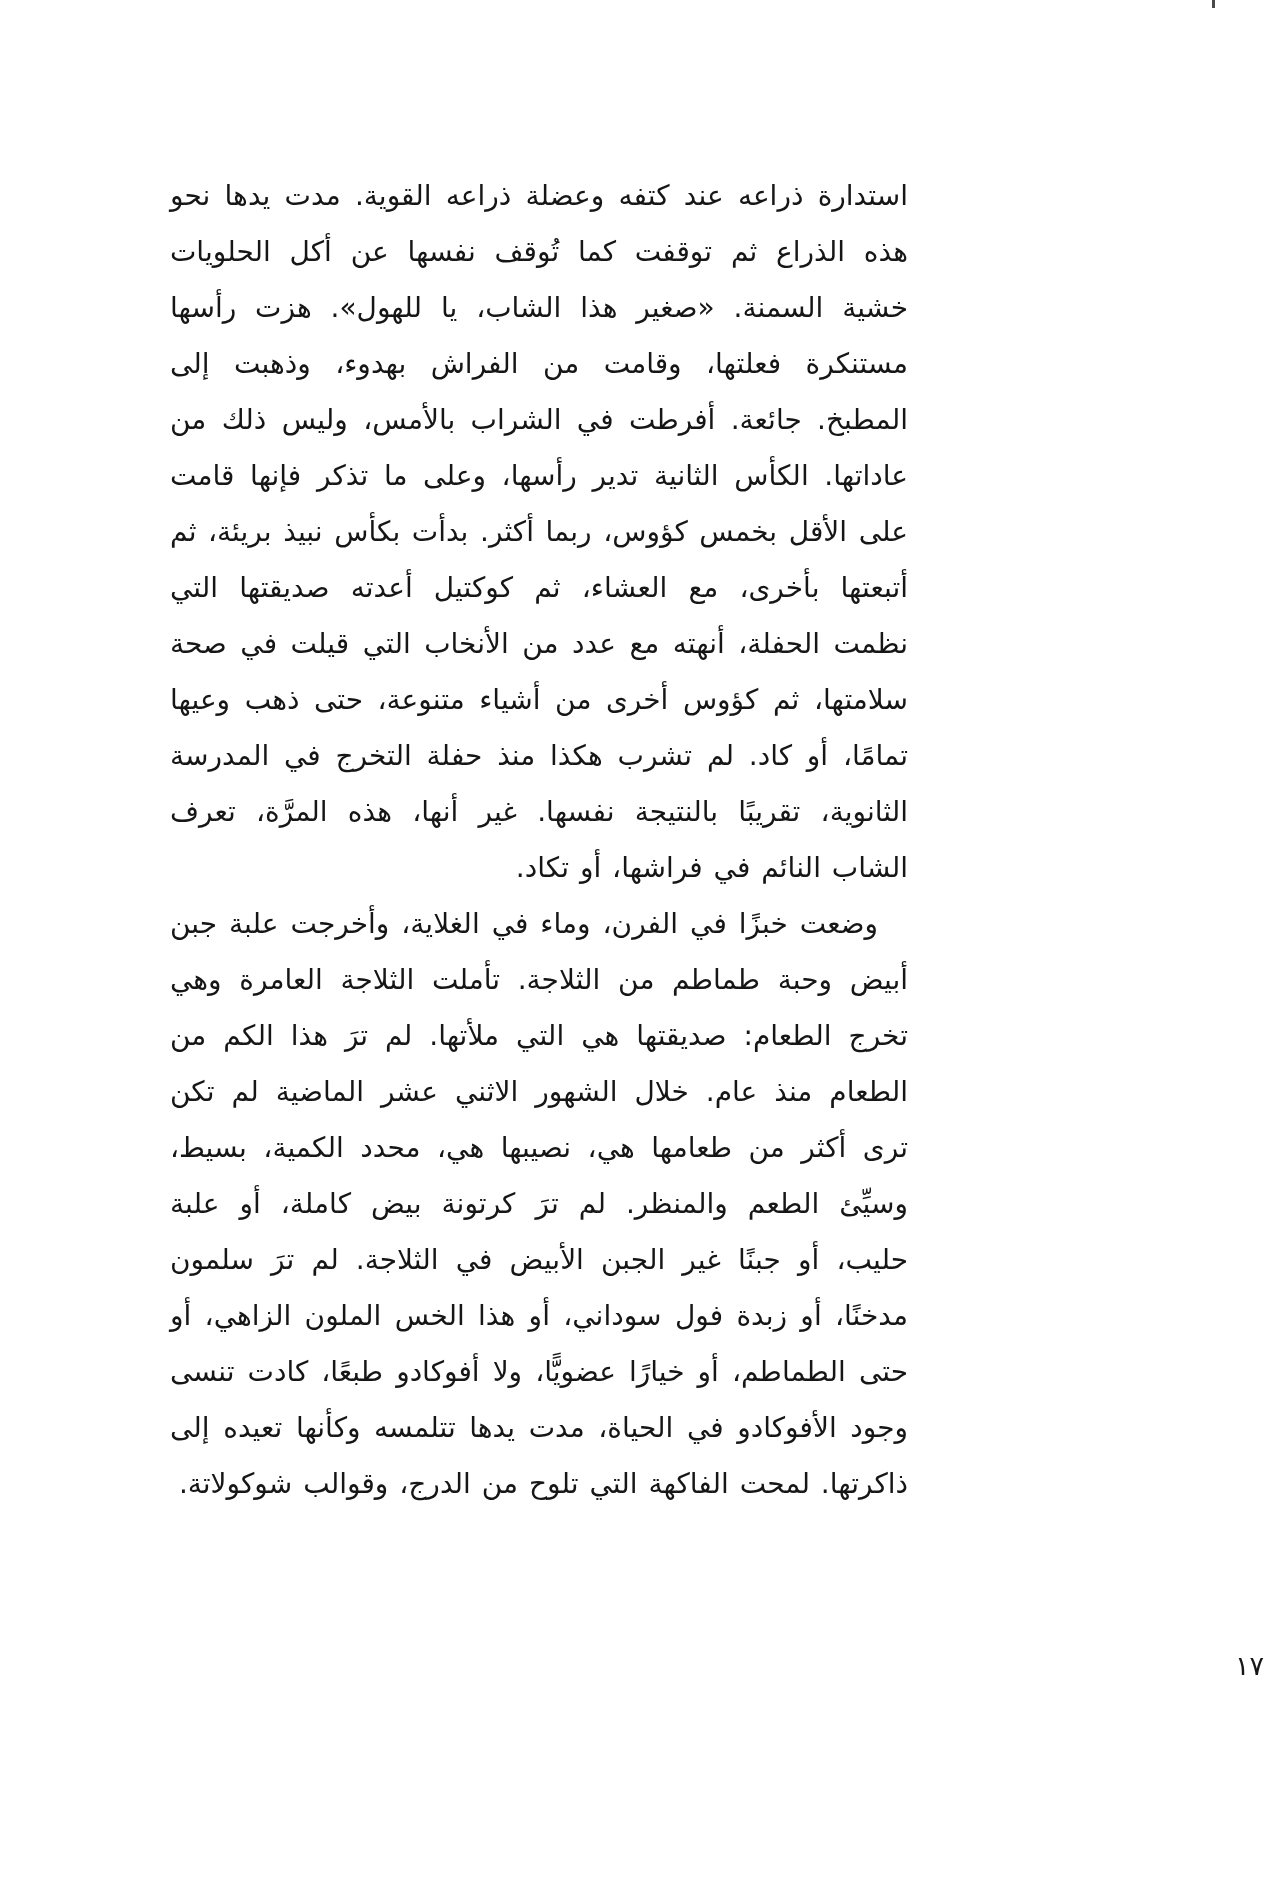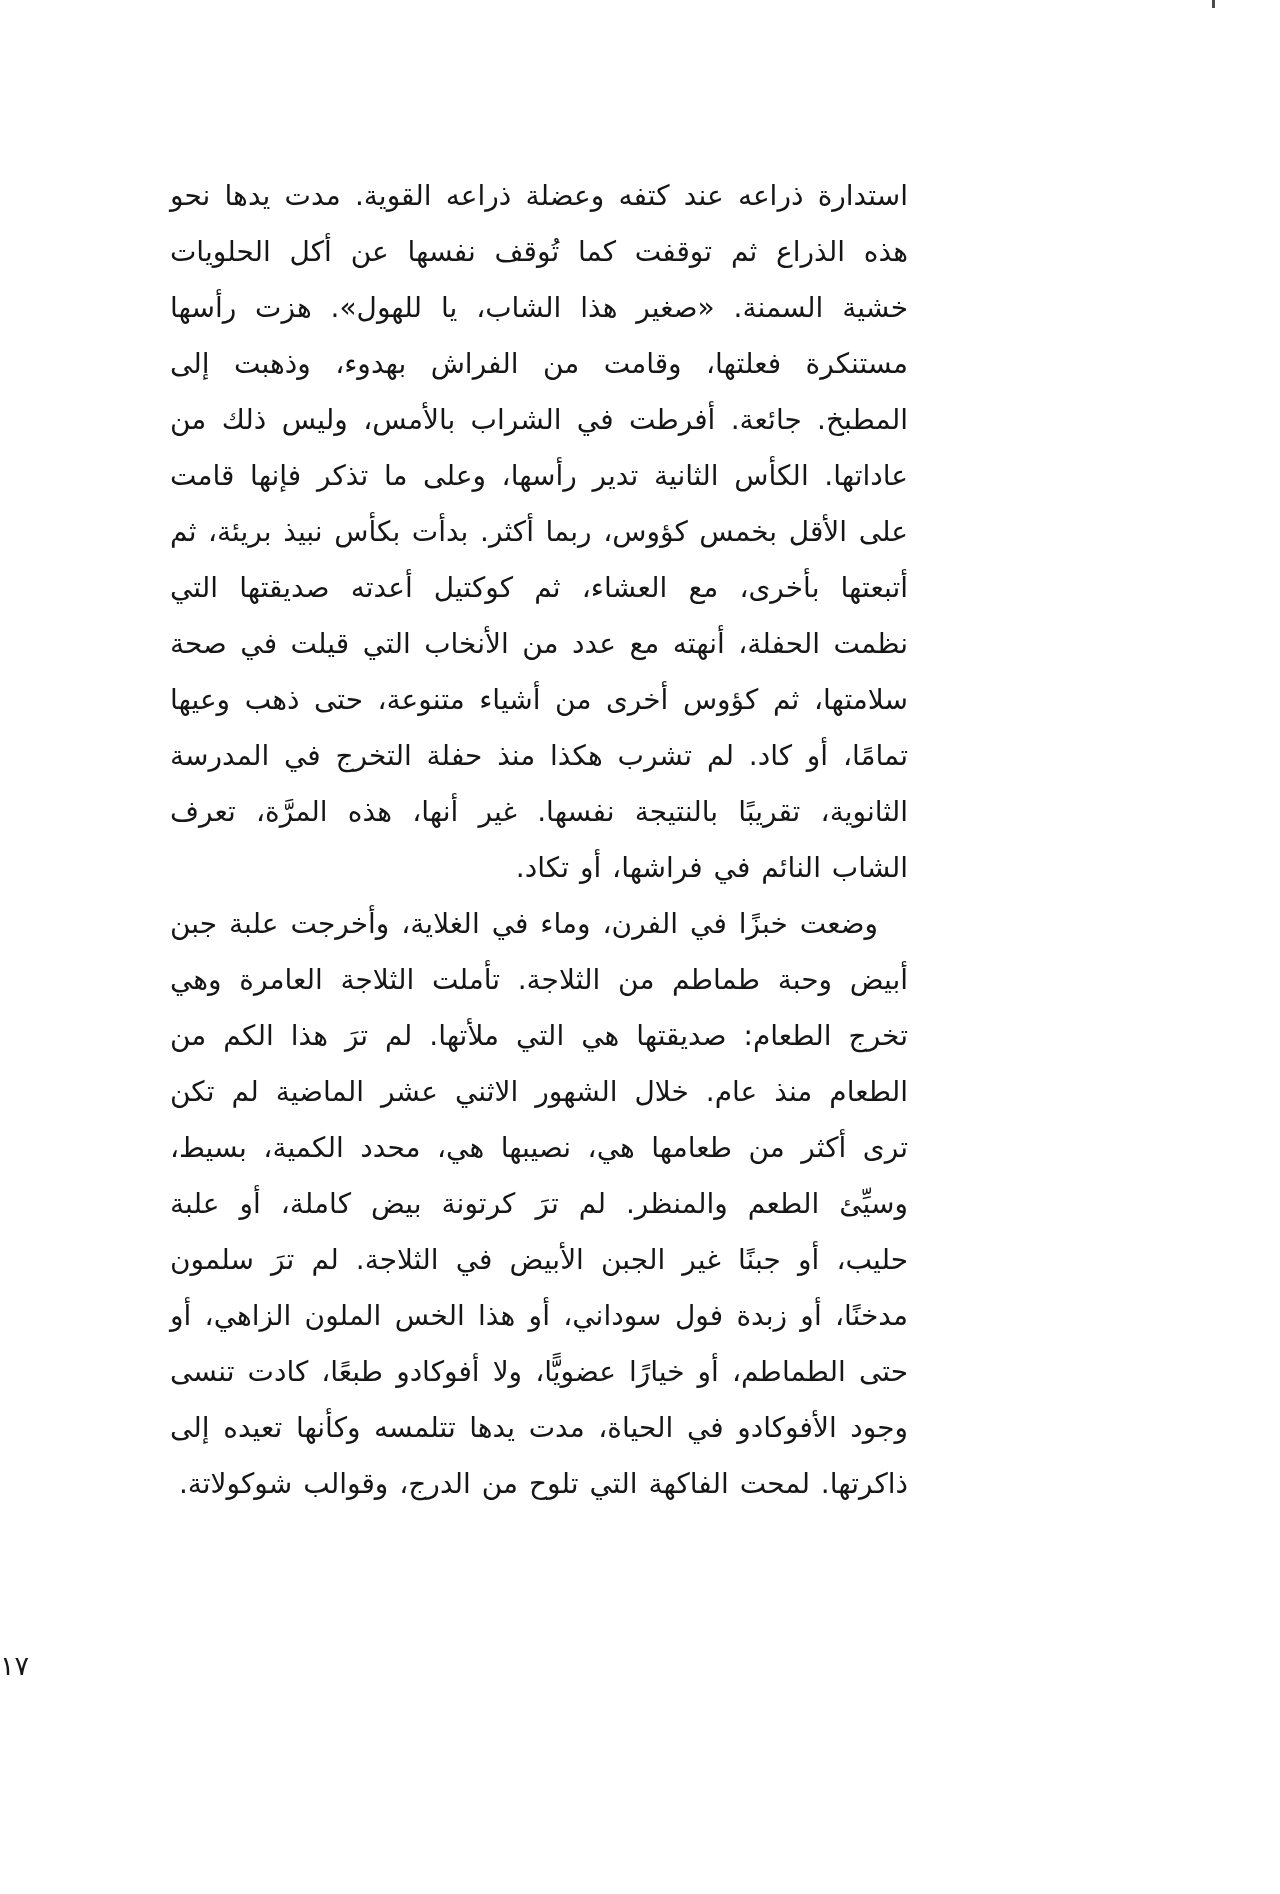--- a/index.html
+++ b/index.html
@@ -41,21 +41,21 @@
     word-spacing: 2px;
   }
   .para.indent {
     text-indent: 30px;
   }
   .page-number {
     position: absolute;
     top: 1650px;
     left: 0;
     width: 1264px; 
-    text-align: left;
+    text-align: right;
     font-size: 27px;
     color: #161616;
     direction: rtl;
   }
 </style>
 </head>
 <body>
 
 <div class="page">
   <div class="corner-mark"></div>

